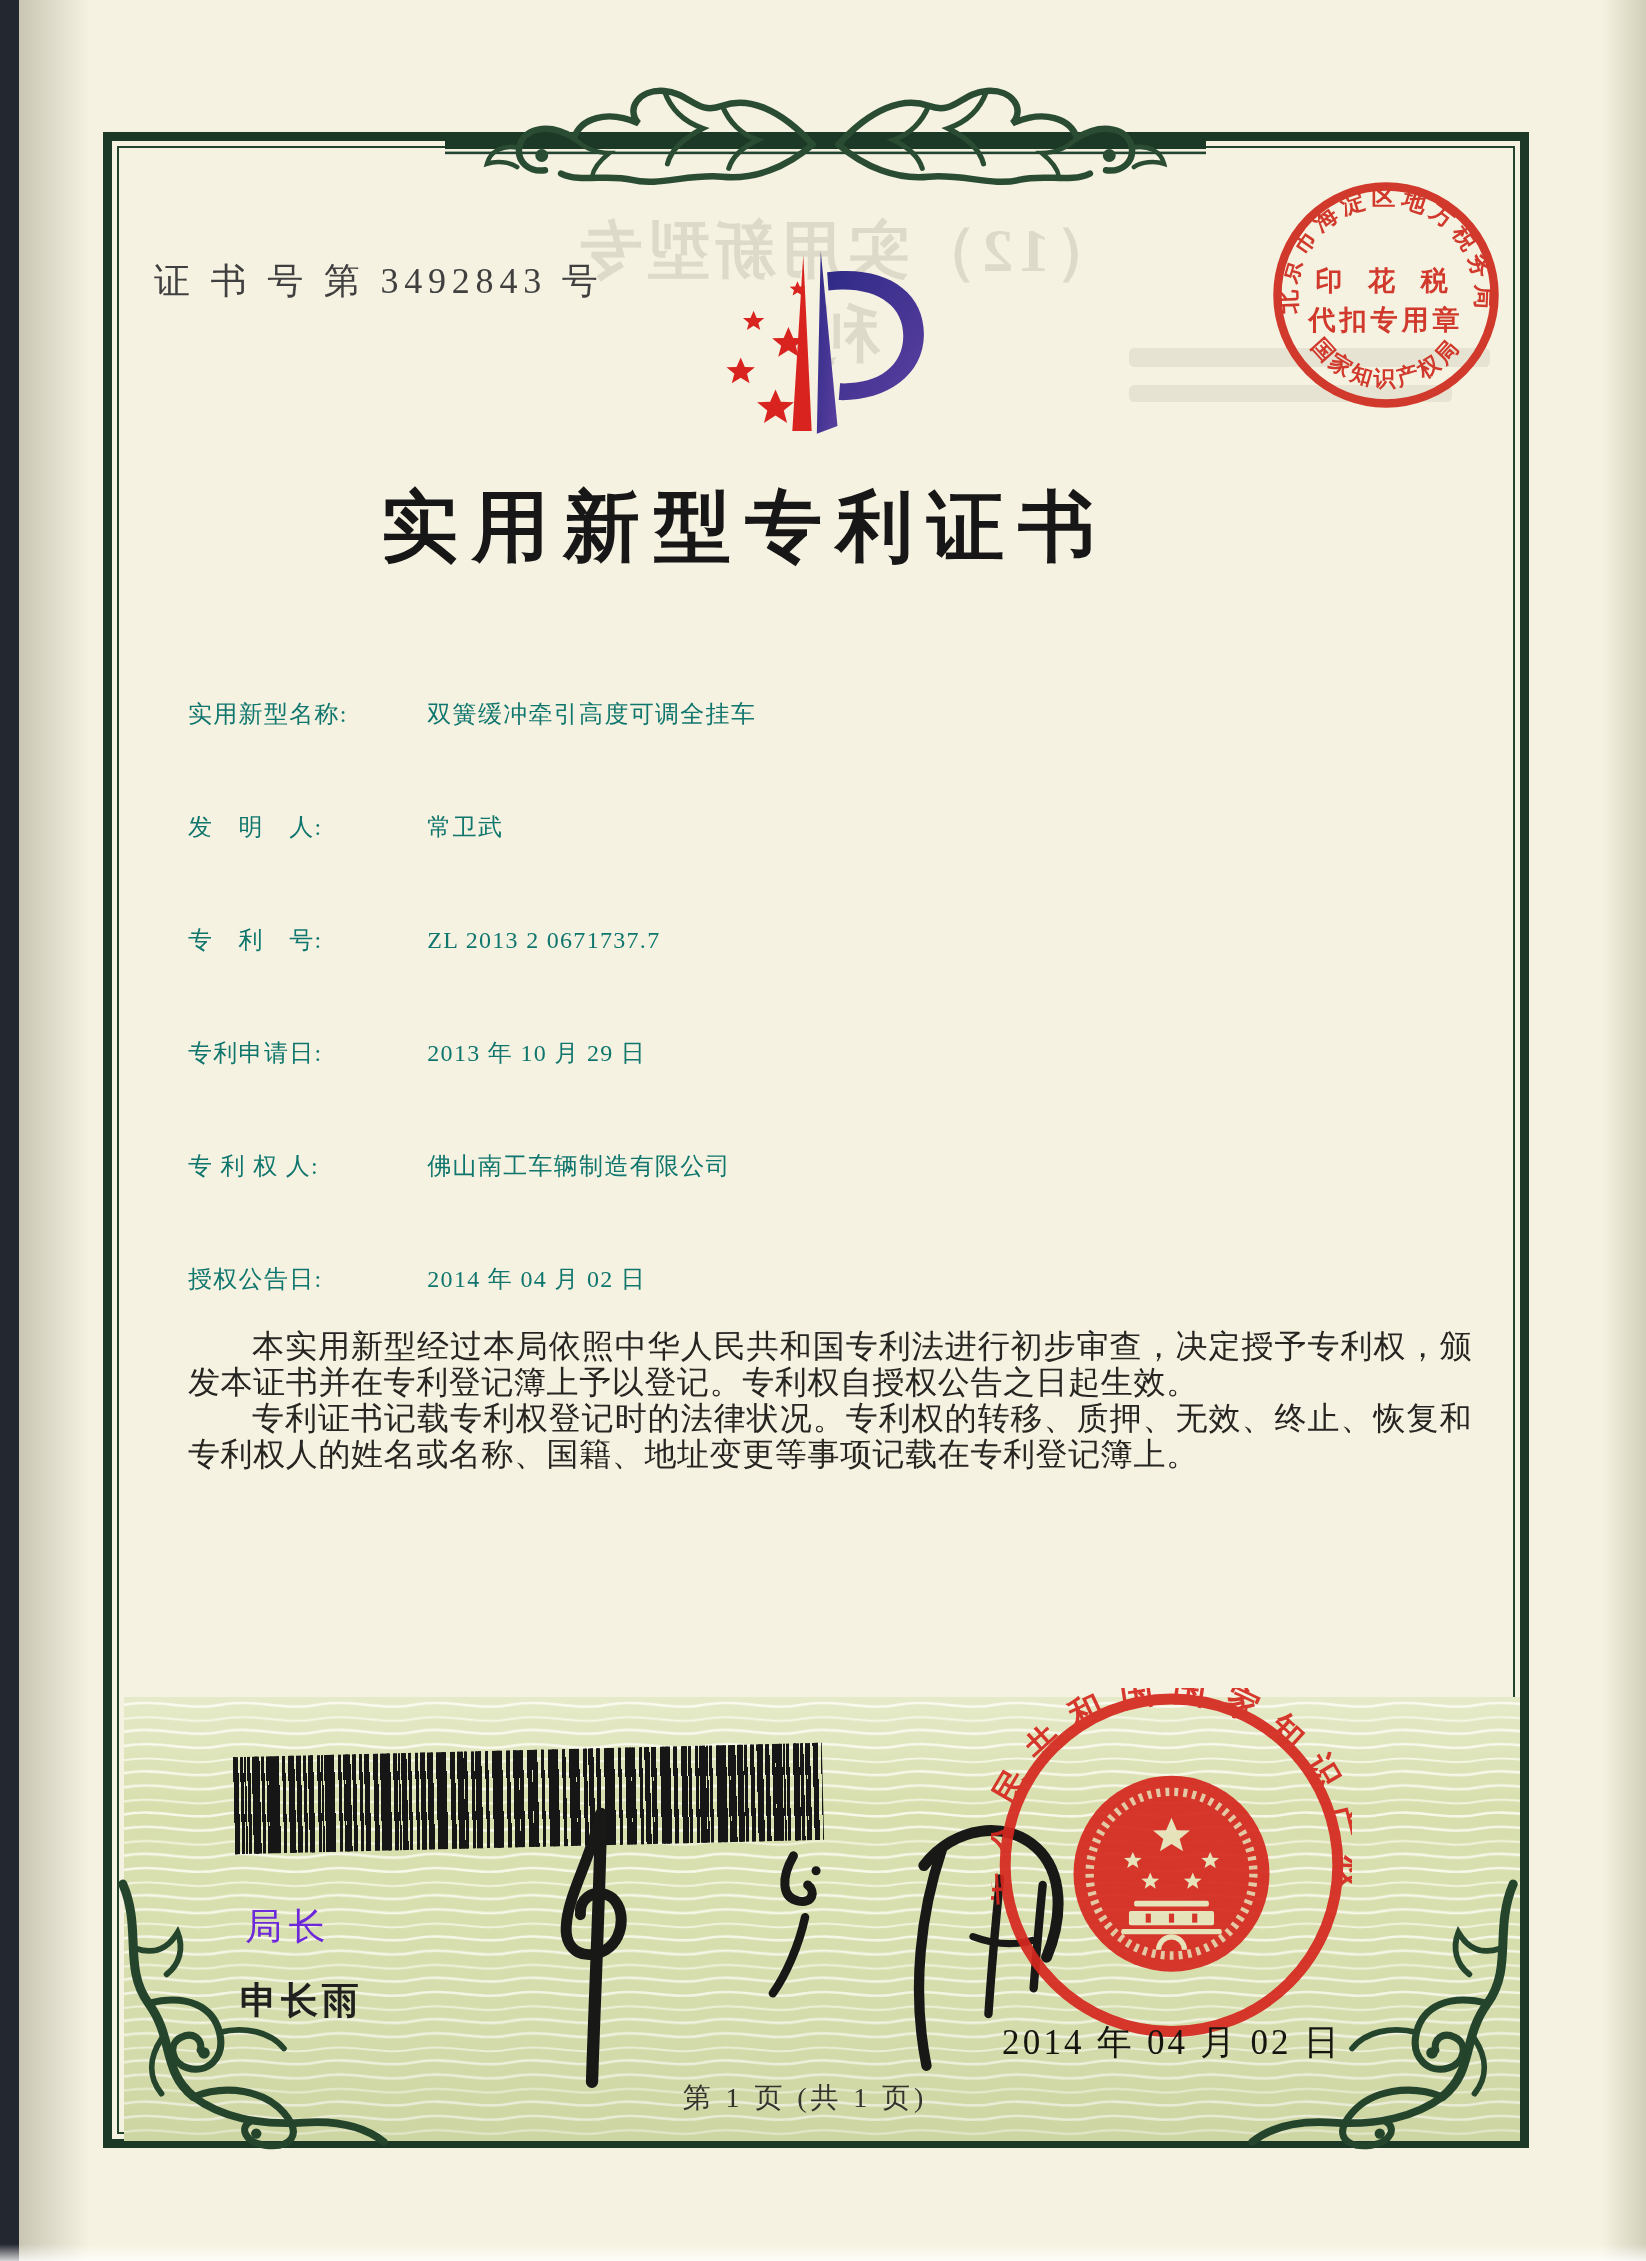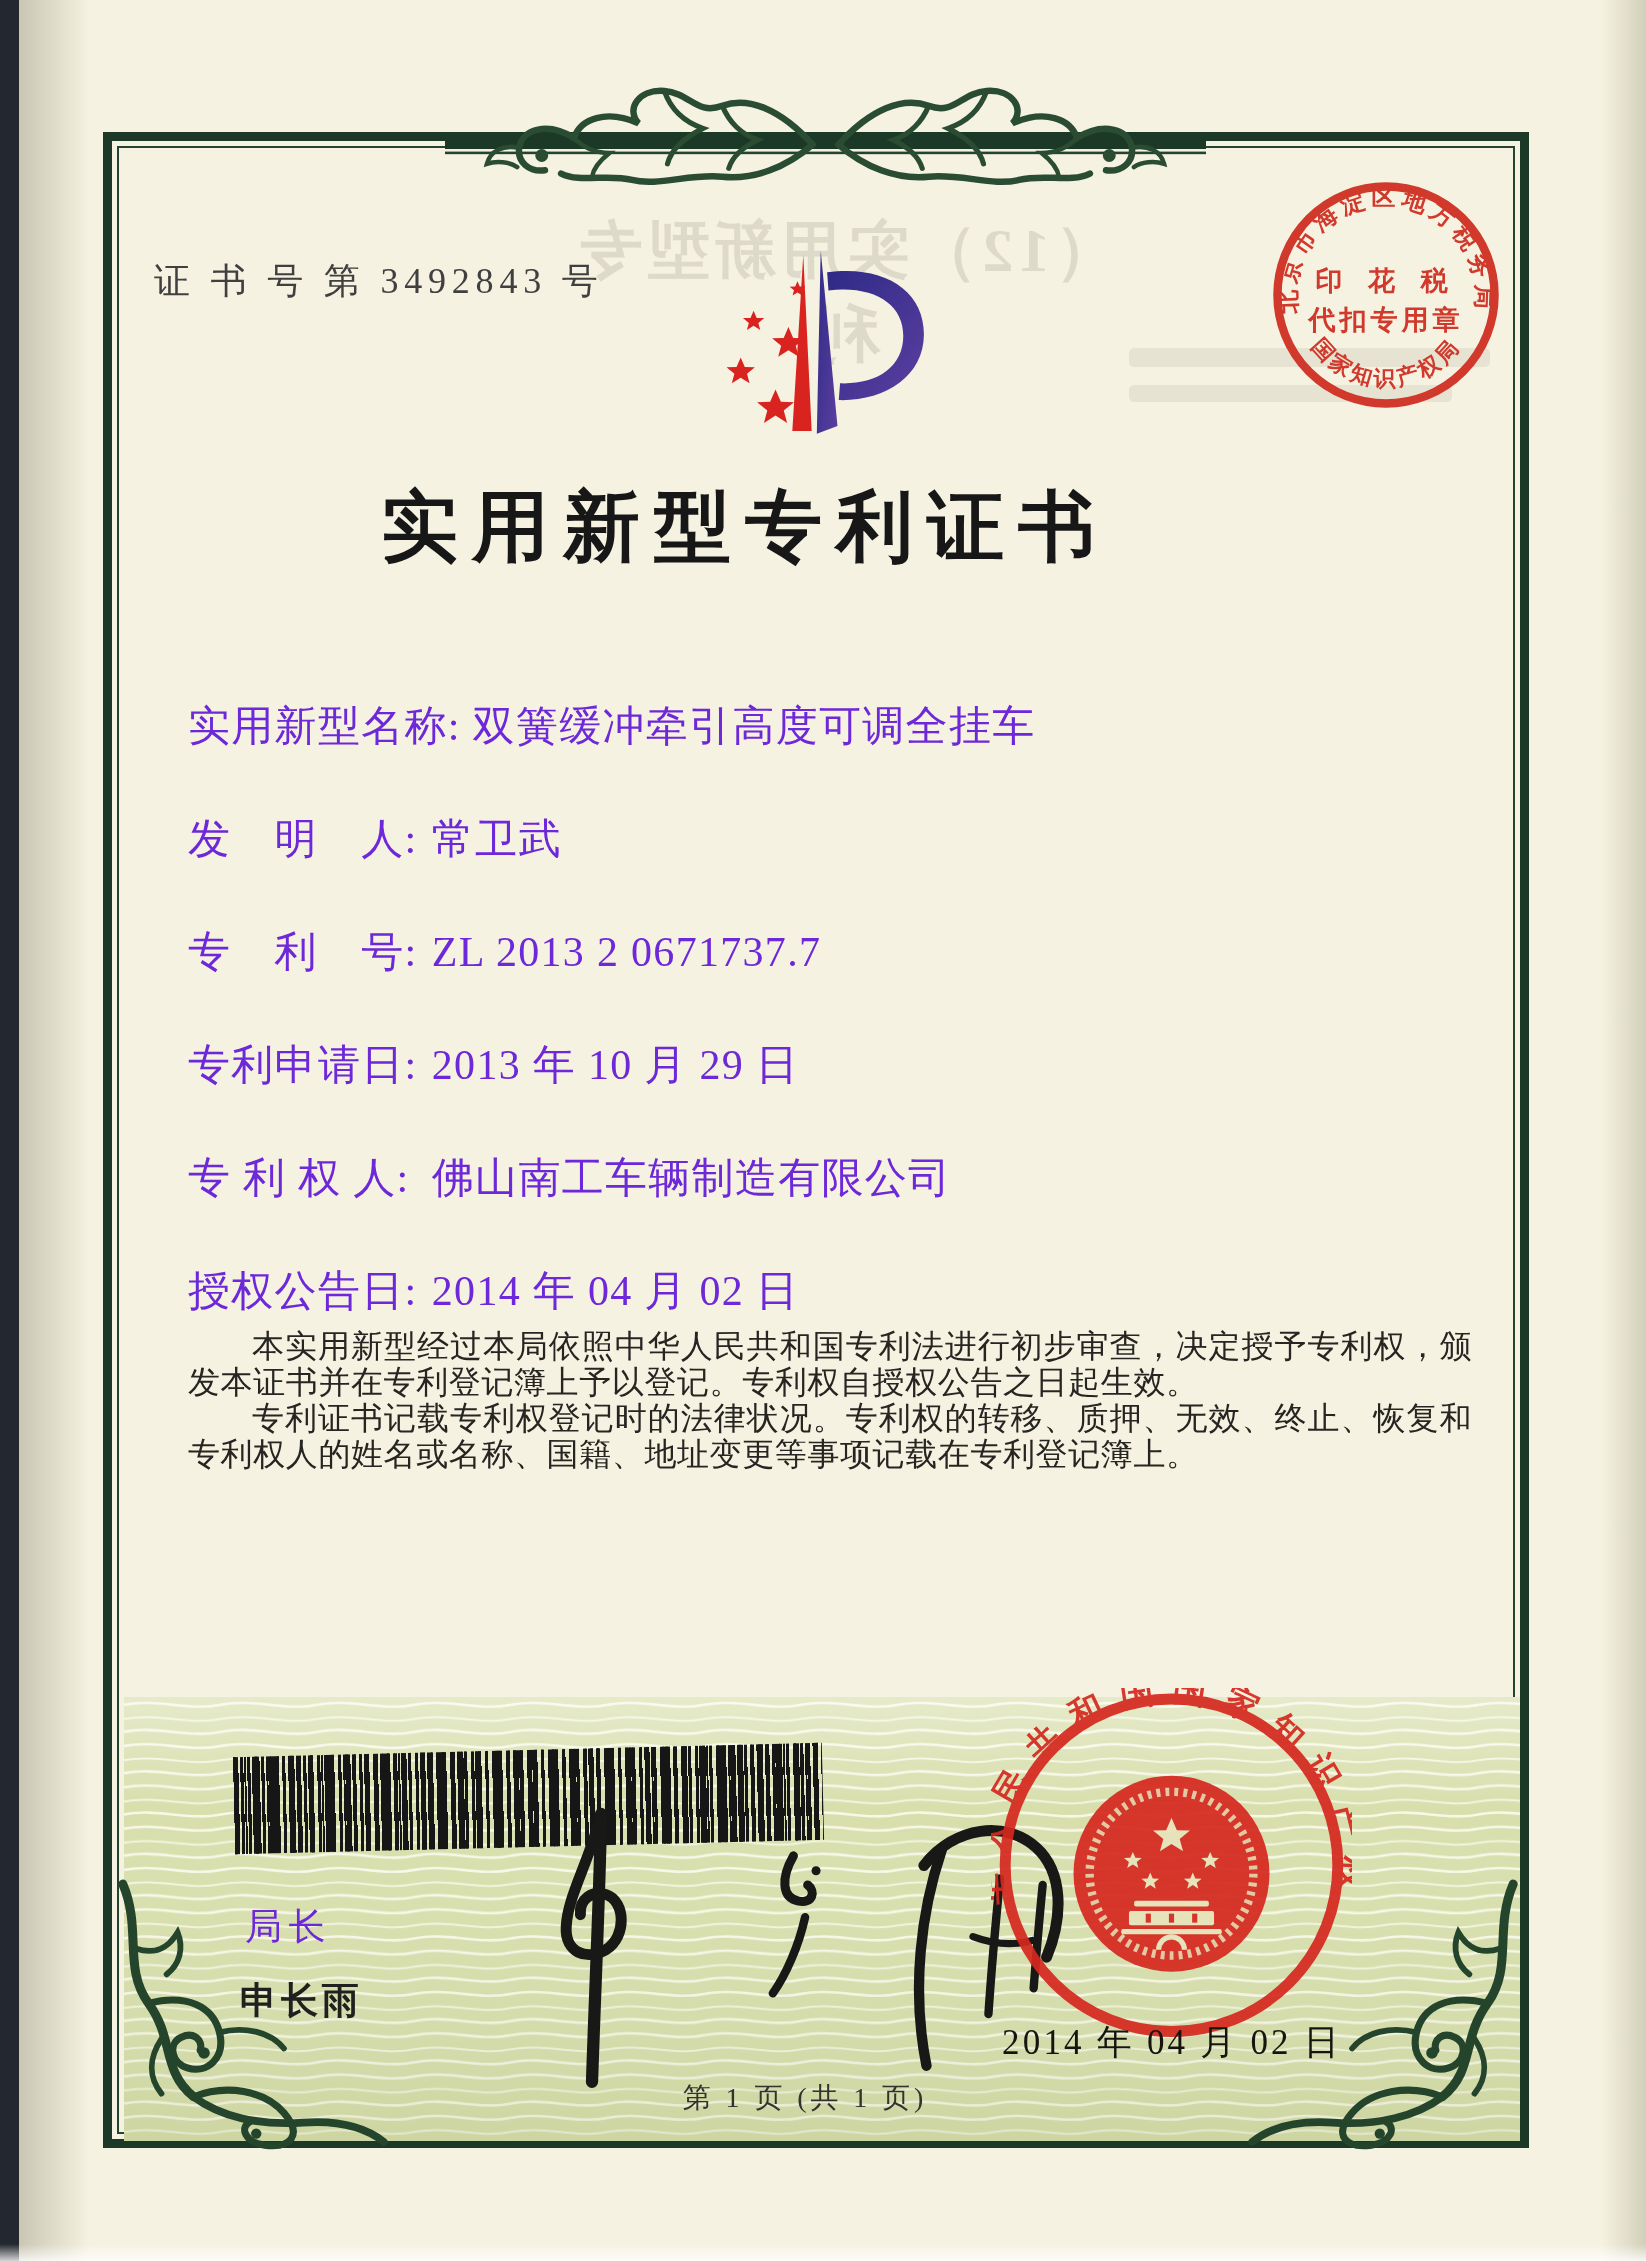--- a/index.html
+++ b/index.html
@@ -25,22 +25,22 @@
         font-size:62px;font-weight:bold;letter-spacing:5.2px;color:rgba(108,102,90,.17);
         transform:scaleX(-1);}
   .ghost-line{position:absolute;background:rgba(125,122,110,.12);border-radius:5.2px;}
   
   .cert-no{position:absolute;left:154px;top:257px;font-size:36px;letter-spacing:5.8px;color:#404040;}
   
   .title{position:absolute;left:0;top:476px;width:1490px;text-align:center;
         font-size:77px;font-weight:bold;letter-spacing:14px;color:#171717;}
   
   .fields{position:absolute;left:188px;top:698px;width:1226px;}
-  .field{height:39px;margin-bottom:74px;font-size:42px;letter-spacing:1.3px;
-        white-space:nowrap;color:#6d28d9;}
+  .field{height:39px;margin-bottom:74px;font-size:24px;letter-spacing:1.3px;
+        white-space:nowrap;color:#0f766e;}
   .field .lab{display:inline-block;min-width:232px;}
   
   .paras{position:absolute;left:188px;top:1328px;width:1284px;font-size:32px;
         line-height:36px;color:#262522;text-align:justify;letter-spacing:0.6px;}
   .paras p{margin:0;text-indent:2em;}
   
   .barcode{position:absolute;left:234px;top:1750px;width:589px;height:97px;
         transform:rotate(-1.4deg);
         background:
           repeating-linear-gradient(90deg,#161616 0 3.2px,transparent 3.2px 7px),

